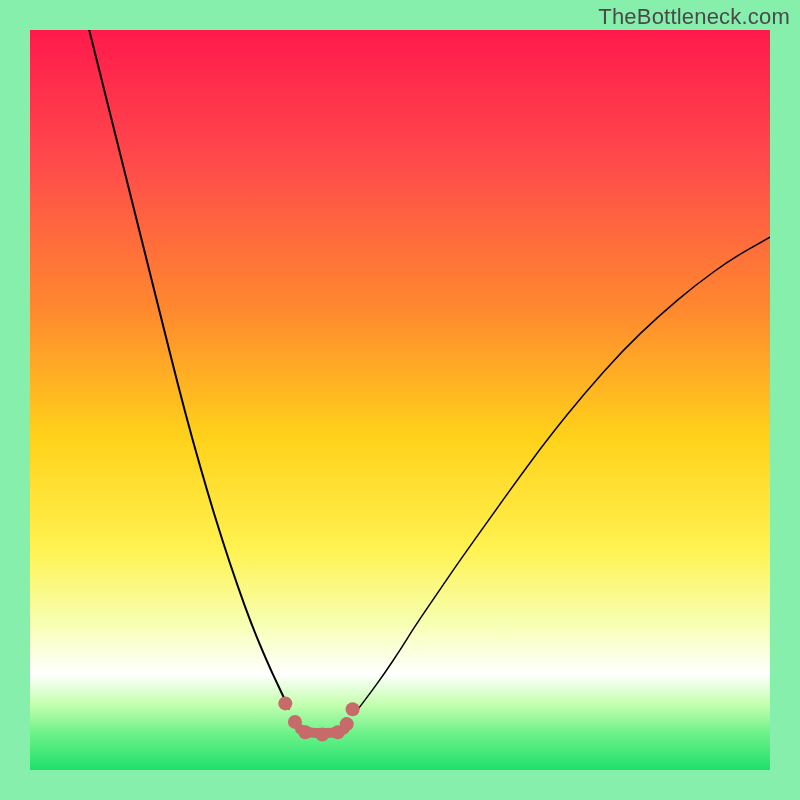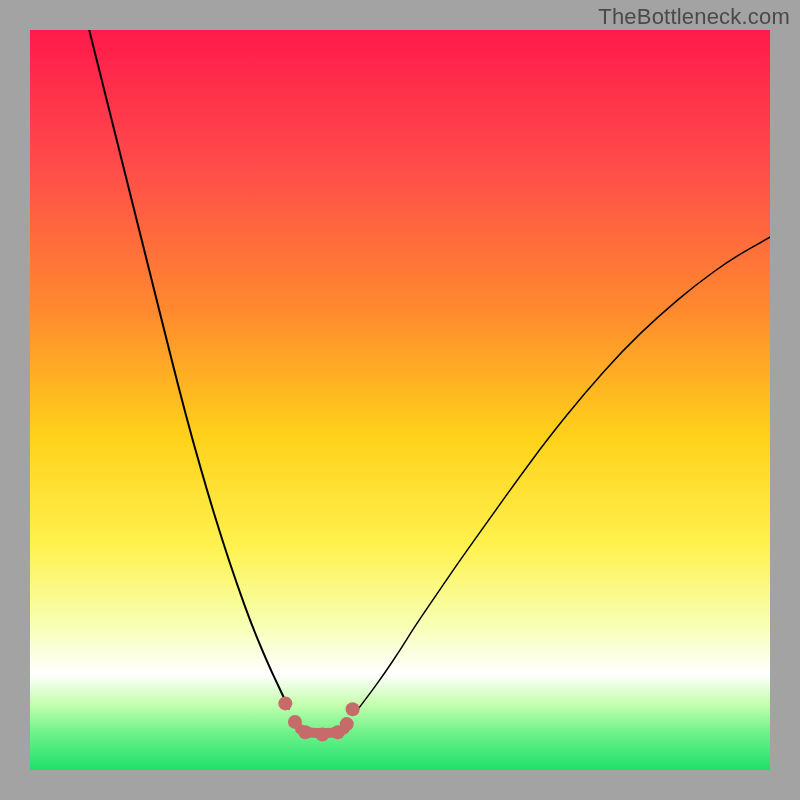--- a/index.html
+++ b/index.html
@@ -10,21 +10,21 @@
     background: #000;
     overflow: hidden;
     font-family: Arial, Helvetica, sans-serif;
   }
   .frame {
     position: absolute;
     top: 0;
     left: 0;
     width: 800px;
     height: 800px;
-    background: #a3a3a3;
+    background: #86efac;
   }
   .plot-area {
     position: absolute;
     top: 30px;
     left: 30px;
     width: 740px;
     height: 740px;
     overflow: hidden;
   }
   .watermark {

